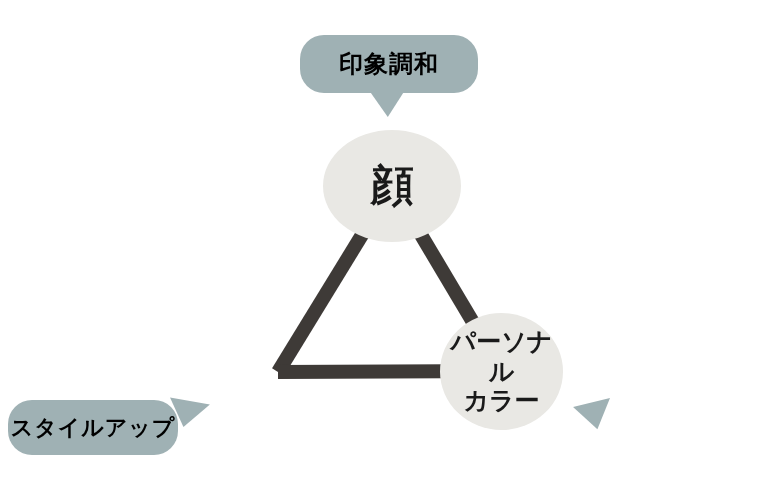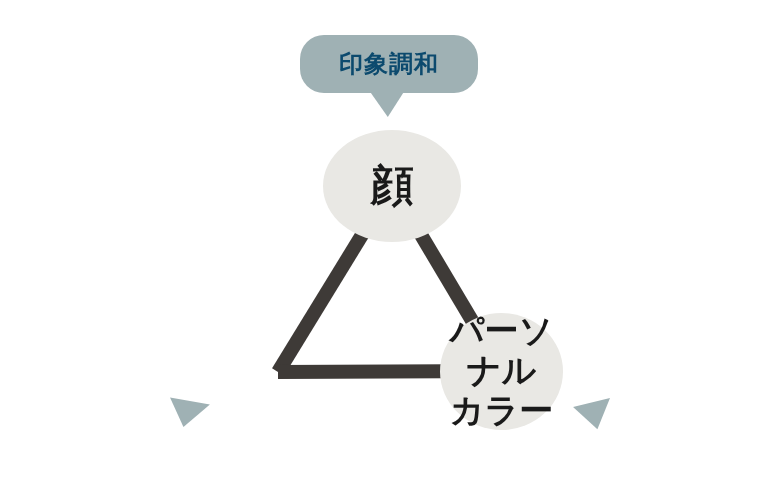--- a/index.html
+++ b/index.html
@@ -38,29 +38,28 @@
     font-size: 43px;
   }
   .node-skeleton {
     left: 217px; top: 314px;
     width: 123px; height: 116px;
     font-size: 40px;
   }
   .node-personal-color {
     left: 440px; top: 313px;
     width: 123px; height: 117px;
-    font-size: 34px;
+    font-size: 25px;
     line-height: 1.18;
     white-space: pre-line;
-    align-items: flex-end;
   }
   .callout {
     position: absolute;
     background: #9fb1b4;
-    color: #0c4a6e;
+    color: #000000;
     font-weight: bold;
     display: flex;
     align-items: center;
     justify-content: center;
     border-radius: 24px;
     z-index: 3;
     letter-spacing: 1px;
   }
   .callout-top  { left: 300px; top: 35px;  width: 178px; height: 58px; font-size: 24px; }
   .callout-bl   { left: 8px;   top: 400px; width: 170px; height: 55px; font-size: 22px; }
@@ -105,17 +104,20 @@
   <div class="node node-personal-color">
     <span>パーソナル
 カラー</span>
   </div>
 
   <div class="callout callout-top">
     <span>印象調和</span>
   </div>
   <div class="tail tail-top"></div>
 
+  <div class="callout callout-bl">
+    <span>スタイルアップ</span>
+  </div>
   <div class="tail tail-bl"></div>
 
   <div class="tail tail-br"></div>
 
 </div>
 
 </body></html>

